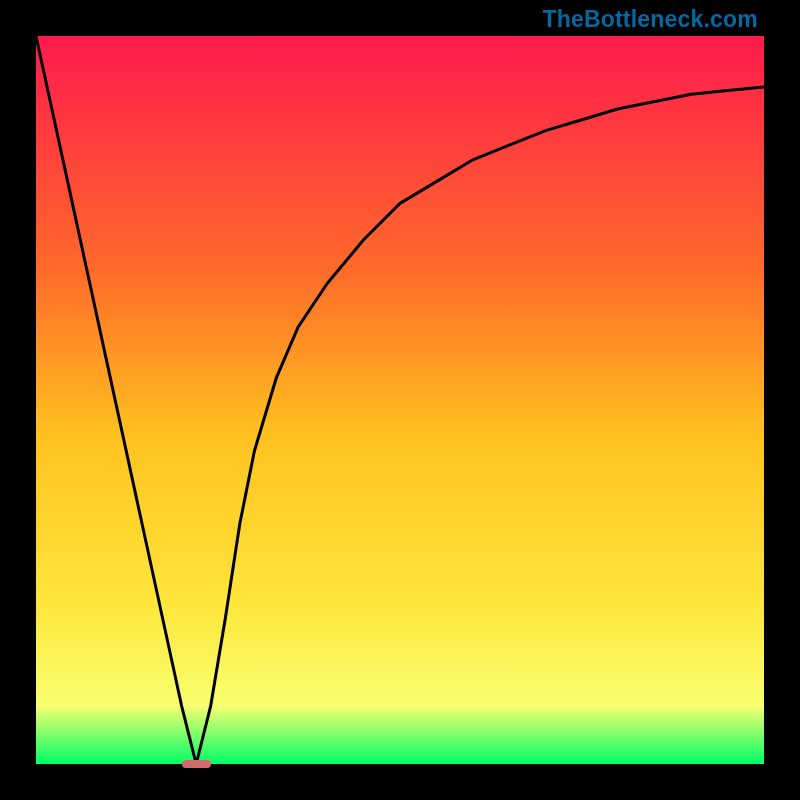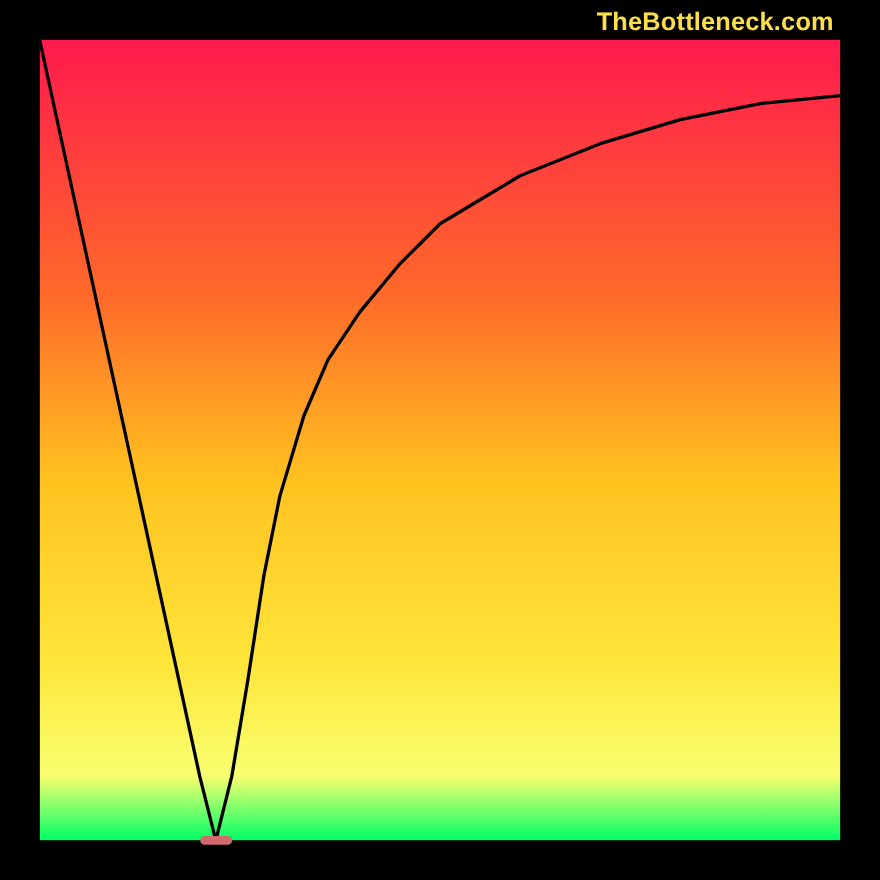--- a/index.html
+++ b/index.html
@@ -39,21 +39,21 @@
     width: 100%;
     height: 100%;
   }
   .watermark {
     position: absolute;
     top: 6px;
     right: 42px;
     font-family: Arial, Helvetica, sans-serif;
     font-size: 23px;
     font-weight: 600;
-    color: #fde047;
+    color: #0369a1;
     letter-spacing: 0.2px;
   }
   .marker {
     position: absolute;
     border-radius: 8px;
     background: #d16a6a;
   }
 </style>
 </head>
 <body>

